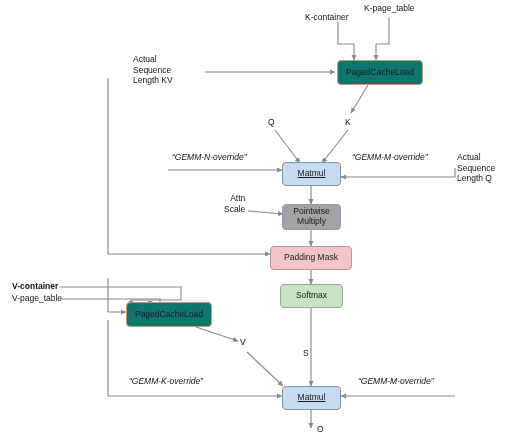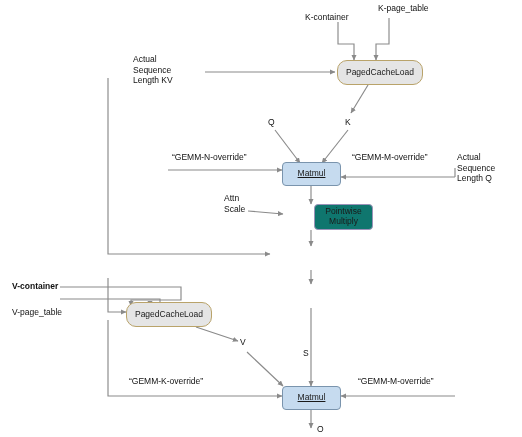--- a/index.html
+++ b/index.html
@@ -18,33 +18,33 @@
     border-radius:4px;
     display:flex;
     align-items:center;
     justify-content:center;
     text-align:center;
     font-size:8.5px;
     color:#1a1a1a;
     line-height:1.15;
     padding:1px 2px;
   }
-  .node.paged{background:#e5e5e5;border-color:#b9a36a;border-radius:10px;}
+  .node.paged{background:#0f766e;border-color:#b9a36a;}
   .node.matmul{background:#c6dbef;border-color:#7a94ad;text-decoration:underline;}
-  .node.pointwise{background:#0f766e;border-color:#9a92b8;margin-left:32px;}
+  .node.pointwise{background:#a3a3a3;border-color:#9a92b8;}
   .node.padding{background:#f3c5c8;border-color:#c39397;}
   .node.softmax{background:#c9e2c4;border-color:#8fae8b;}
   .lbl{
     position:absolute;
     font-size:8.5px;
     color:#111111;
     line-height:1.25;
     white-space:pre;
   }
-  .lbl.italic{}
+  .lbl.italic{font-style:italic;}
   svg{position:absolute;left:0;top:0;overflow:visible;}
 </style>
 </head>
 <body>
 
 <div id="canvas">
 
   <svg width="522" height="437">
     <defs>
       <marker id="arrow" markerWidth="7" markerHeight="7" refX="5.2" refY="2.6" orient="auto" markerUnits="userSpaceOnUse">
@@ -109,56 +109,62 @@
 
   <div class="node matmul" style="left:282px;top:162px;width:59px;height:24px;">
     <span>Matmul</span>
   </div>
 
   <div class="node pointwise" style="left:282px;top:204px;width:59px;height:26px;white-space:pre;">
     <span>Pointwise
 Multiply</span>
   </div>
 
+  <div class="node padding" style="left:270px;top:246px;width:82px;height:24px;">
+    <span>Padding Mask</span>
+  </div>
 
+  <div class="node softmax" style="left:280px;top:284px;width:63px;height:24px;">
+    <span>Softmax</span>
+  </div>
 
   <div class="node paged" style="left:126px;top:302px;width:86px;height:25px;">
     <span>PagedCacheLoad</span>
   </div>
 
   <div class="node matmul" style="left:282px;top:386px;width:59px;height:24px;">
     <span>Matmul</span>
   </div>
 
   <div class="lbl" style="left:305px;top:12px;text-align:right;">K-container</div>
 
-  <div class="lbl" style="left:378px;top:3px;">K-page_table</div>
+  <div class="lbl" style="left:364px;top:3px;">K-page_table</div>
 
   <div class="lbl" style="left:133px;top:54px;">Actual
 Sequence
 Length KV</div>
 
   <div class="lbl" style="left:268px;top:117px;">Q</div>
 
   <div class="lbl" style="left:345px;top:117px;">K</div>
 
   <div class="lbl italic" style="left:172px;top:152px;">“GEMM-N-override”</div>
 
   <div class="lbl italic" style="left:352px;top:152px;">“GEMM-M-override”</div>
 
   <div class="lbl" style="left:457px;top:152px;">Actual
 Sequence
 Length Q</div>
 
-  <div class="lbl" style="left:224px;top:193px;text-align:left;">Attn
+  <div class="lbl" style="left:224px;top:193px;text-align:right;">Attn
 Scale</div>
 
   <div class="lbl" style="left:12px;top:281px;font-weight:bold;">V-container</div>
 
-  <div class="lbl" style="left:12px;top:307px;">V-page_table</div>
+  <div class="lbl" style="left:12px;top:293px;">V-page_table</div>
 
   <div class="lbl" style="left:240px;top:337px;">V</div>
 
   <div class="lbl" style="left:303px;top:348px;">S</div>
 
   <div class="lbl italic" style="left:129px;top:376px;">“GEMM-K-override”</div>
 
   <div class="lbl italic" style="left:358px;top:376px;">“GEMM-M-override”</div>
 
   <div class="lbl" style="left:317px;top:424px;">O</div>

